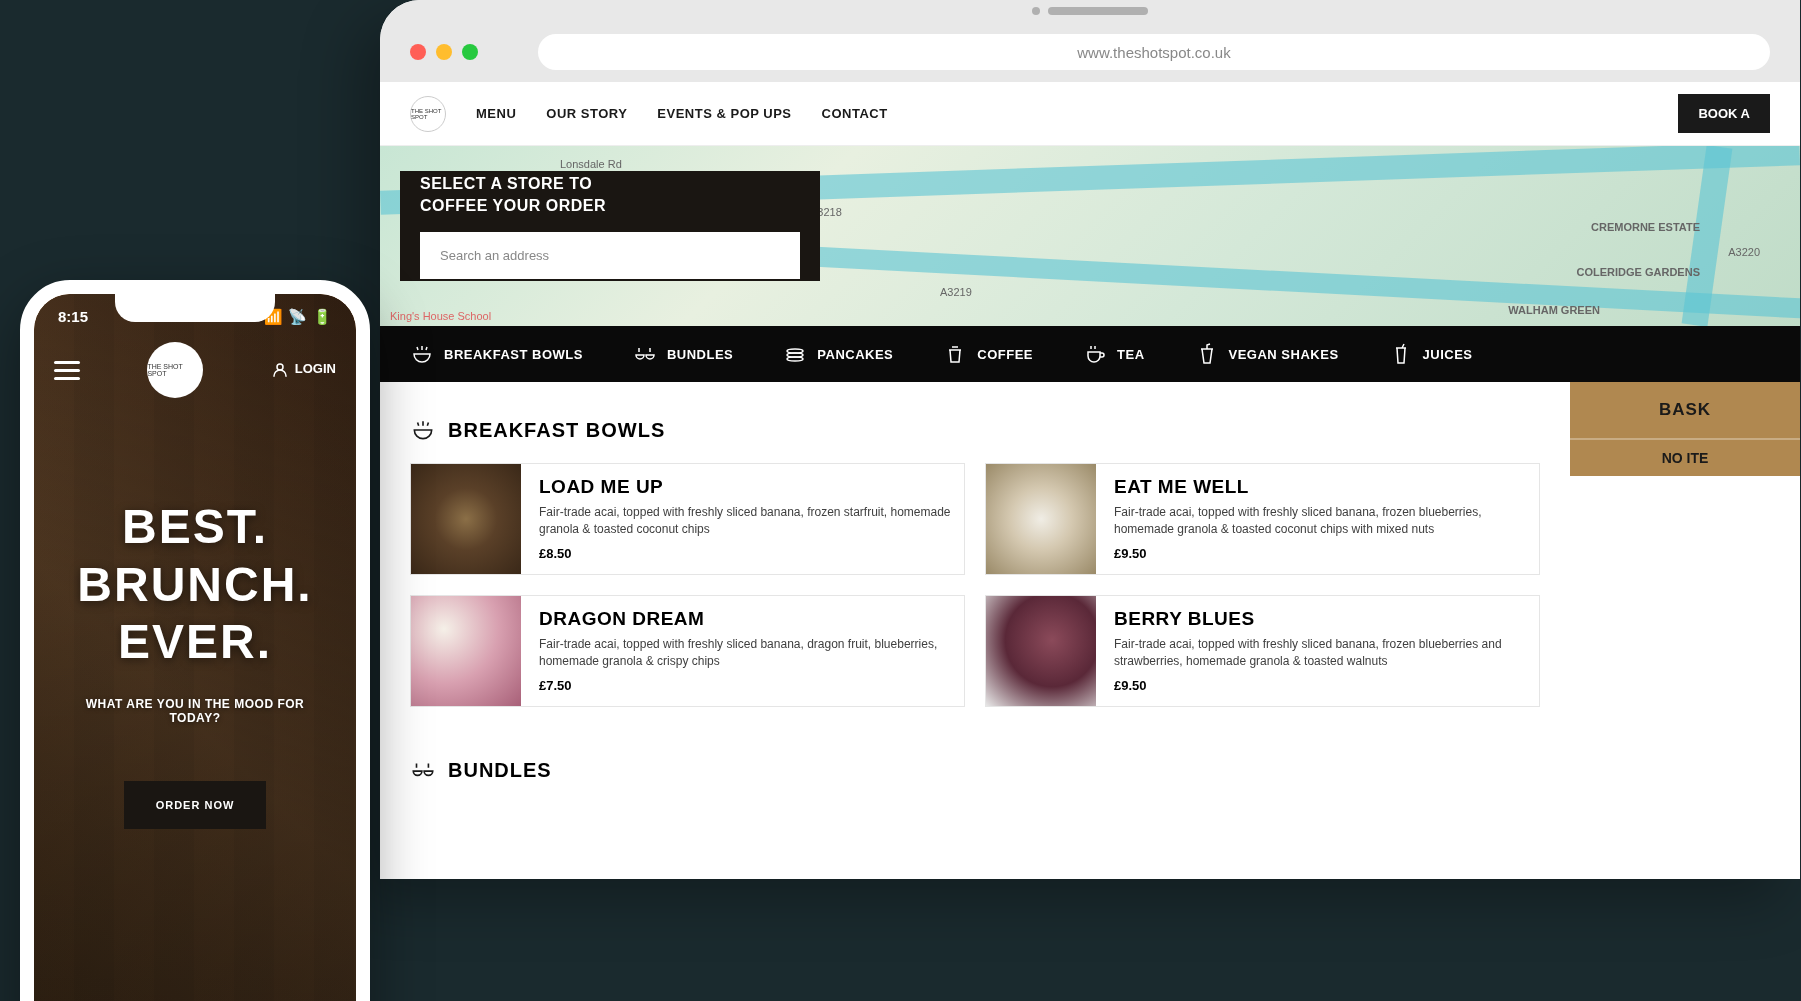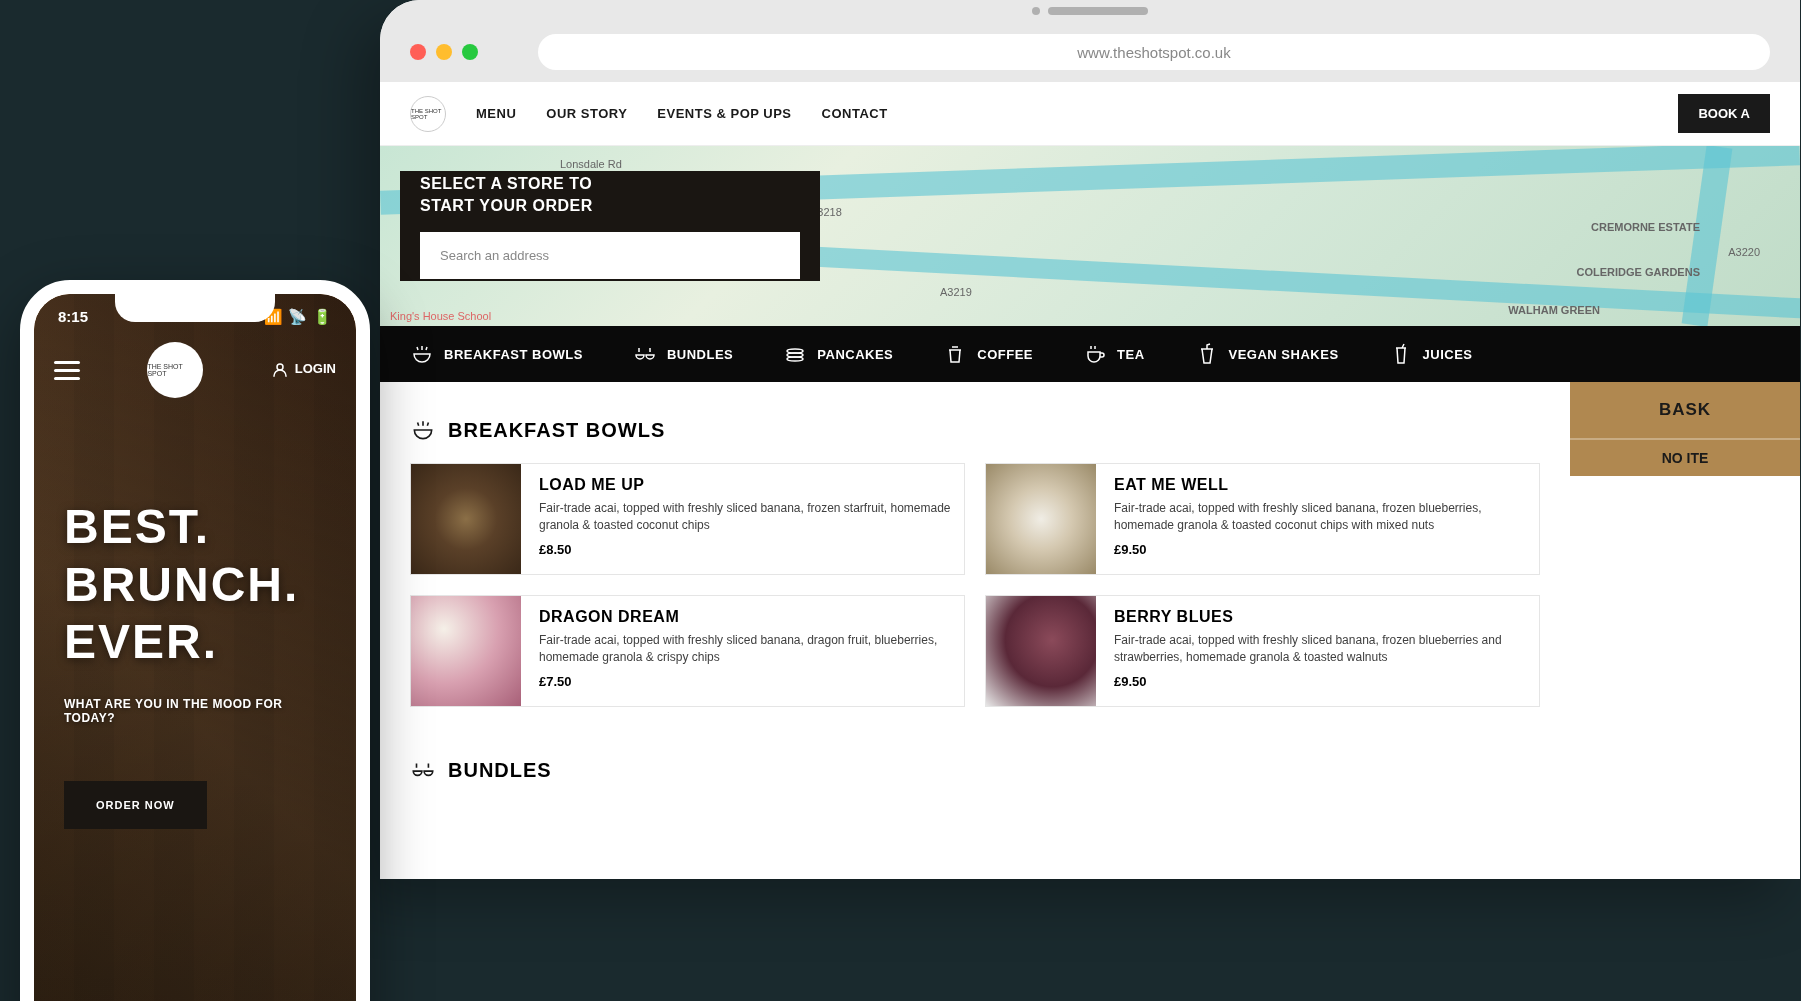--- a/index.html
+++ b/index.html
@@ -43,21 +43,21 @@
 .section-icon{width:26px;height:26px;stroke:#1a1a1a;fill:none;stroke-width:1.5}
 .section-title{font-weight:800;font-size:20px;letter-spacing:1px}
 .menu-grid{display:grid;grid-template-columns:1fr 1fr;gap:20px;margin-bottom:50px}
 .menu-card{display:flex;gap:18px;border:1px solid #e5e5e5;padding:0;cursor:pointer}
 .card-img{width:110px;height:110px;flex-shrink:0}
 .img-bowl1{background:radial-gradient(circle at 50% 50%,#8b6f47 0%,#5a4028 40%,#3a2818 100%)}
 .img-bowl2{background:radial-gradient(circle at 50% 50%,#f0ede5 0%,#d4c8b0 40%,#9a8a68 100%)}
 .img-bowl3{background:radial-gradient(circle at 30% 30%,#f5f0e8 0%,#d8a0b0 50%,#a86078 100%)}
 .img-bowl4{background:radial-gradient(circle at 60% 40%,#8b4a5a 0%,#5a2838 50%,#e8e8e8 100%)}
 .card-body{padding:12px 10px 12px 0}
-.card-title{font-weight:800;font-size:16px;letter-spacing:0.5px;margin-bottom:6px}
+.card-title{font-weight:800;font-size:19px;letter-spacing:0.5px;margin-bottom:6px}
 .card-desc{font-size:12px;color:#404040;line-height:1.4;margin-bottom:8px}
 .card-price{font-weight:700;font-size:13px}
 
 
 .basket{width:230px;display:flex;flex-direction:column}
 .basket-head{background:#b08850;color:#1a1a1a;text-align:center;padding:18px;font-weight:800;font-size:17px;letter-spacing:1px}
 .basket-empty{background:#b08850;color:#1a1a1a;text-align:center;padding:10px;font-weight:700;font-size:14px;border-top:2px solid rgba(255,255,255,0.3)}
 .basket-review{background:#2a1e12;color:#fff;padding:16px;display:flex;align-items:center;gap:14px;font-weight:700;font-size:14px;cursor:pointer;justify-content:center}
 .bag-icon{width:20px;height:20px;stroke:#fff;fill:none;stroke-width:1.8}
 
@@ -67,21 +67,21 @@
 .phone-bg{position:absolute;inset:0;background:linear-gradient(180deg,rgba(0,0,0,0.1) 0%,rgba(0,0,0,0.6) 100%),linear-gradient(45deg,#3a2a18,#5a4028,#2a1a10);opacity:1}
 .phone-interior{position:absolute;inset:0;background:repeating-linear-gradient(90deg,rgba(139,90,43,0.1) 0px,rgba(139,90,43,0.1) 40px,rgba(90,60,30,0.15) 40px,rgba(90,60,30,0.15) 80px)}
 .status-bar{position:relative;display:flex;justify-content:space-between;padding:14px 24px 8px;color:#fff;font-weight:600;font-size:15px;z-index:2}
 .status-icons{display:flex;gap:6px;align-items:center}
 .phone-header{position:relative;display:flex;align-items:center;justify-content:space-between;padding:8px 20px 20px;z-index:2}
 .hamburger{display:flex;flex-direction:column;gap:5px;cursor:pointer}
 .hline{width:26px;height:3px;background:#fff;border-radius:2px}
 .phone-logo{width:56px;height:56px;background:#fff;border-radius:50%;display:flex;align-items:center;justify-content:center;font-size:7px;color:#333;flex-direction:column}
 .login{display:flex;align-items:flex-start;gap:6px;color:#fff;font-weight:700;font-size:13px;cursor:pointer}
 .user-icon{width:18px;height:18px;stroke:#fff;fill:none;stroke-width:2}
-.hero{position:relative;text-align:left;padding:80px 30px 40px;z-index:2}
+.hero{position:relative;text-align:center;padding:80px 30px 40px;z-index:2}
 .hero-title{color:#fff;font-weight:900;font-size:48px;letter-spacing:2px;line-height:1.2;text-shadow:0 2px 10px rgba(0,0,0,0.5)}
 .hero-sub{color:#fff;font-weight:600;font-size:12px;letter-spacing:0.5px;margin-top:26px;text-shadow:0 1px 4px rgba(0,0,0,0.5)}
 .order-btn{display:inline-block;background:#1a1612;color:#fff;padding:18px 32px;font-weight:800;font-size:11px;letter-spacing:1px;margin-top:56px;cursor:pointer}
 .notch{position:absolute;top:0;left:50%;transform:translateX(-50%);width:160px;height:28px;background:#fff;border-radius:0 0 20px 20px;z-index:10}
 </style>
 </head>
 <body>
 
 <div class="laptop">
   <div class="laptop-top">
@@ -119,21 +119,21 @@
       <div class="map-label" style="top:75px;right:100px;font-weight:700">CREMORNE ESTATE</div>
       <div class="map-label" style="top:120px;right:100px;font-weight:700">COLERIDGE GARDENS</div>
       <div class="map-label" style="bottom:10px;right:200px;font-weight:700">WALHAM GREEN</div>
       <div class="map-label" style="top:100px;right:40px">A3220</div>
       <div class="map-label" style="top:140px;left:560px">A3219</div>
       <div class="map-label" style="top:60px;left:430px">A3218</div>
       <div class="map-label" style="bottom:4px;left:10px;color:#d66">King's House School</div>
       <div class="store-panel">
         <div class="store-title">
           <span>SELECT A STORE TO</span><br>
-          <span>START YOUR ORDER</span>
+          <span>COFFEE YOUR ORDER</span>
         </div>
         <div class="search-box">Search an address</div>
       </div>
     </div>
 
     <div class="cat-bar">
       <div class="cat-item">
         <svg class="cat-icon" viewBox="0 0 24 24">
             <path d="M4 12h16a8 8 0 01-16 0zM8 8l-1-3M12 8V4M16 8l1-3"></path>
           </svg>

